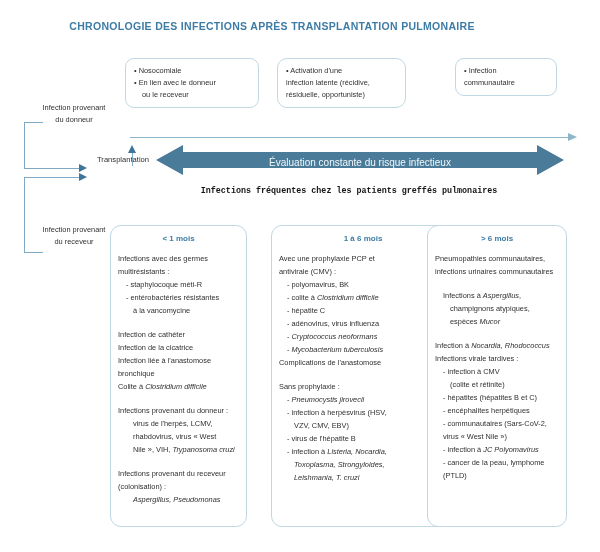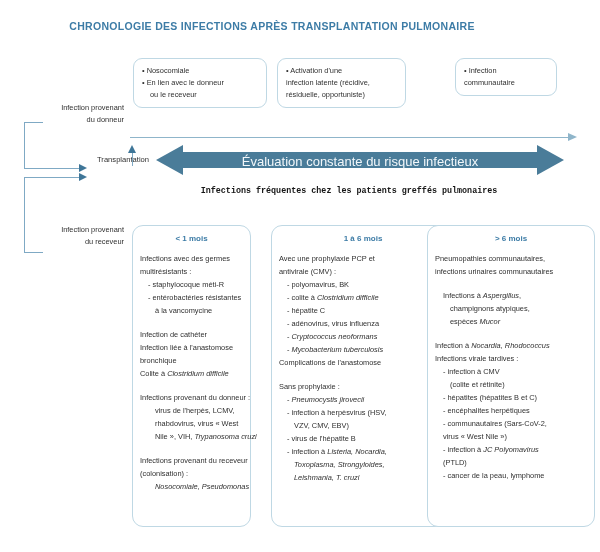--- a/index.html
+++ b/index.html
@@ -3,68 +3,68 @@
 <meta charset="utf-8">
 <style>
   html,body{margin:0;padding:0;background:#fff;}
   .stage{position:relative;width:600px;height:552px;background:#ffffff;overflow:hidden;
          font-family:"Liberation Sans", sans-serif;color:var(--text,#2f2f2f);}
   .title{position:absolute;top:20px;left:0;width:544px;text-align:center;
          font-weight:bold;font-size:10.5px;letter-spacing:0.3px;color:var(--accent,#3d7ca6);}
   .top-box{position:absolute;border:1px solid var(--border,#bfd8e4);border-radius:9px;
            background:#fff;padding:6px 8px;}
   .top-box .ln{font-size:7.4px;line-height:12px;white-space:nowrap;}
-  .side-label{position:absolute;font-size:7.4px;line-height:11.5px;text-align:right;}
+  .side-label{position:absolute;font-size:7.4px;line-height:11.5px;text-align:center;}
   .transp{position:absolute;left:97px;top:155px;font-size:7.6px;}
   .hline{position:absolute;height:0;border-top:1px solid var(--line,#7fa9c4);}
   .vline{position:absolute;width:0;border-left:1px solid var(--line,#7fa9c4);}
   .tri-right-sm{position:absolute;width:0;height:0;border-top:4px solid transparent;
         border-bottom:4px solid transparent;border-left:8px solid var(--arrowhead,#3f7698);}
   .tri-up-sm{position:absolute;width:0;height:0;border-left:4px solid transparent;
         border-right:4px solid transparent;border-bottom:8px solid var(--arrowhead,#3f7698);}
   .timeline-line{position:absolute;left:130px;top:137px;width:440px;height:1px;
         background:var(--timeline,#8fb5ca);}
   .tri-right-tl{position:absolute;left:568px;top:133px;width:0;height:0;
         border-top:4px solid transparent;border-bottom:4px solid transparent;
         border-left:9px solid var(--timeline,#8fb5ca);}
   .risk-left{position:absolute;left:156px;top:145px;width:0;height:0;
         border-top:15px solid transparent;border-bottom:15px solid transparent;
         border-right:27px solid var(--arrow-band,#4a7c99);}
   .risk-right{position:absolute;left:537px;top:145px;width:0;height:0;
         border-top:15px solid transparent;border-bottom:15px solid transparent;
         border-left:27px solid var(--arrow-band,#4a7c99);}
   .risk-body{position:absolute;left:183px;top:152px;width:354px;height:16px;
         background:var(--arrow-band,#4a7c99);text-align:center;}
-  .risk-body span{color:#f2f7fa;font-size:13px;line-height:16px;}
+  .risk-body span{color:#f2f7fa;font-size:10px;line-height:16px;}
   .subtitle{position:absolute;left:118px;top:186px;width:462px;text-align:center;
         font-weight:bold;font-size:8.4px;color:#161616;font-family:Liberation Mono, monospace;}
   .col{position:absolute;top:225px;height:302px;box-sizing:border-box;background:#fff;
         border:1px solid var(--border,#bfd8e4);border-radius:11px;padding:8px 7px 0 7px;}
   .col-h{text-align:center;font-weight:bold;font-size:8px;color:var(--accent,#3d7ca6);
         margin-bottom:9px;}
   .col-body .ln{font-size:7.4px;line-height:13px;white-space:nowrap;}
   .i1{padding-left:8px;}
   .i2{padding-left:15px;}
   .spacer{height:11px;}
 </style>
 </head>
 <body>
 
 <div class="stage">
 
   <div class="title">CHRONOLOGIE DES INFECTIONS APRÈS TRANSPLANTATION PULMONAIRE</div>
 
-  <div class="top-box" style="left:125px;top:58px;width:116px;margin-left:8px;">
+  <div class="top-box" style="left:125px;top:58px;width:116px;">
     <div>
         <div class="ln i0">• Nosocomiale</div>
         <div class="ln i0">• En lien avec le donneur</div>
         <div class="ln i1">ou le receveur</div>
       </div>
   </div>
-  <div class="top-box" style="left:277px;top:58px;width:111px;">
+  <div class="top-box" style="left:277px;top:58px;width:111px;border-radius:10px;">
     <div>
         <div class="ln i0">• Activation d'une</div>
         <div class="ln i0">infection latente (récidive,</div>
         <div class="ln i0">résiduelle, opportuniste)</div>
       </div>
   </div>
   <div class="top-box" style="left:455px;top:58px;width:84px;">
     <div>
         <div class="ln i0">• Infection</div>
         <div class="ln i0">communautaire</div>
@@ -97,42 +97,43 @@
   <div class="tri-right-tl"></div>
 
   <div class="risk-left"></div>
   <div class="risk-body">
     <span>Évaluation constante du risque infectieux</span>
   </div>
   <div class="risk-right"></div>
 
   <div class="subtitle">Infections fréquentes chez les patients greffés pulmonaires</div>
 
-  <div class="col" style="left:132px;width:119px;">
+  <div class="col" style="left:110px;width:137px;">
     <div class="col-h">&lt; 1 mois</div>
     <div class="col-body">
         <div class="ln i0">Infections avec des germes</div>
         <div class="ln i0">multirésistants :</div>
         <div class="ln i1">- staphylocoque méti-R</div>
         <div class="ln i1">- entérobactéries résistantes</div>
         <div class="ln i2">à la vancomycine</div>
         <div class="spacer"></div>
         <div class="ln i0">Infection de cathéter</div>
+        <div class="ln i0">Infection de la cicatrice</div>
         <div class="ln i0">Infection liée à l'anastomose</div>
         <div class="ln i0">bronchique</div>
         <div class="ln i0">Colite à <i>Clostridium difficile</i></div>
         <div class="spacer"></div>
         <div class="ln i0">Infections provenant du donneur :</div>
         <div class="ln i2">virus de l'herpès, LCMV,</div>
         <div class="ln i2">rhabdovirus, virus « West</div>
         <div class="ln i2">Nile », VIH, <i>Trypanosoma cruzi</i></div>
         <div class="spacer"></div>
         <div class="ln i0">Infections provenant du receveur</div>
         <div class="ln i0">(colonisation) :</div>
-        <div class="ln i2"><i>Nosocomiale, Pseudomonas</i></div>
+        <div class="ln i2"><i>Aspergillus, Pseudomonas</i></div>
       </div>
   </div>
   <div class="col" style="left:271px;width:184px;">
     <div class="col-h">1 à 6 mois</div>
     <div class="col-body">
         <div class="ln i0">Avec une prophylaxie PCP et</div>
         <div class="ln i0">antivirale (CMV) :</div>
         <div class="ln i1">- polyomavirus, BK</div>
         <div class="ln i1">- colite à <i>Clostridium difficile</i></div>
         <div class="ln i1">- hépatite C</div>
@@ -144,37 +145,37 @@
         <div class="ln i0">Sans prophylaxie :</div>
         <div class="ln i1">- <i>Pneumocystis jirovecii</i></div>
         <div class="ln i1">- infection à herpèsvirus (HSV,</div>
         <div class="ln i2">VZV, CMV, EBV)</div>
         <div class="ln i1">- virus de l'hépatite B</div>
         <div class="ln i1">- infection à <i>Listeria, Nocardia,</i></div>
         <div class="ln i2"><i>Toxoplasma, Strongyloides,</i></div>
         <div class="ln i2"><i>Leishmania, T. cruzi</i></div>
       </div>
   </div>
-  <div class="col" style="left:427px;width:168px;">
+  <div class="col" style="left:427px;width:140px;">
     <div class="col-h">&gt; 6 mois</div>
     <div class="col-body">
         <div class="ln i0">Pneumopathies communautaires,</div>
         <div class="ln i0">infections urinaires communautaires</div>
         <div class="spacer"></div>
         <div class="ln i1">Infections à <i>Aspergillus</i>,</div>
         <div class="ln i2">champignons atypiques,</div>
         <div class="ln i2">espèces <i>Mucor</i></div>
         <div class="spacer"></div>
         <div class="ln i0">Infection à <i>Nocardia, Rhodococcus</i></div>
         <div class="ln i0">Infections virale tardives :</div>
         <div class="ln i1">- infection à CMV</div>
         <div class="ln i2">(colite et rétinite)</div>
         <div class="ln i1">- hépatites (hépatites B et C)</div>
         <div class="ln i1">- encéphalites herpétiques</div>
         <div class="ln i1">- communautaires (Sars-CoV-2,</div>
         <div class="ln i1">virus « West Nile »)</div>
         <div class="ln i1">- infection à <i>JC Polyomavirus</i></div>
+        <div class="ln i1">- cancer de la peau, lymphome</div>
         <div class="ln i1">(PTLD)</div>
-        <div class="ln i1">- cancer de la peau, lymphome</div>
       </div>
   </div>
 
 </div>
 
 </body></html>

